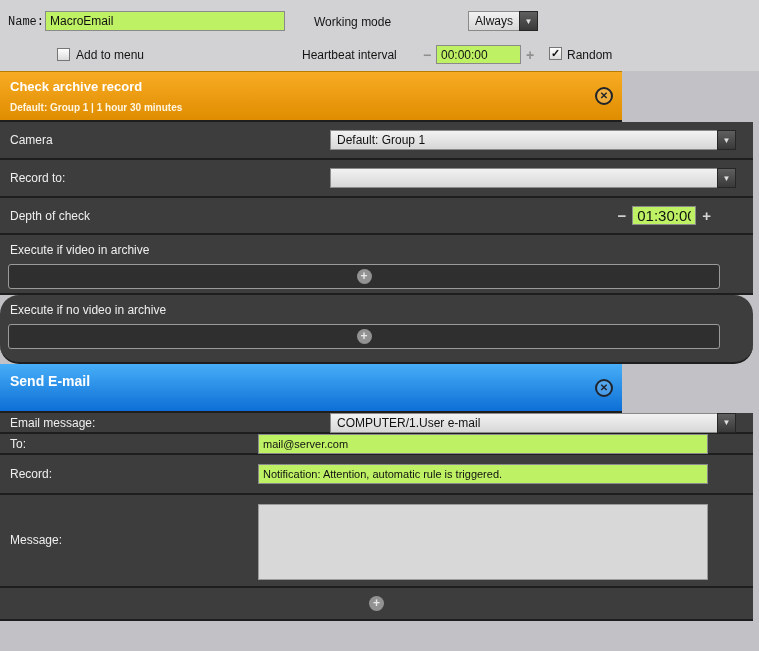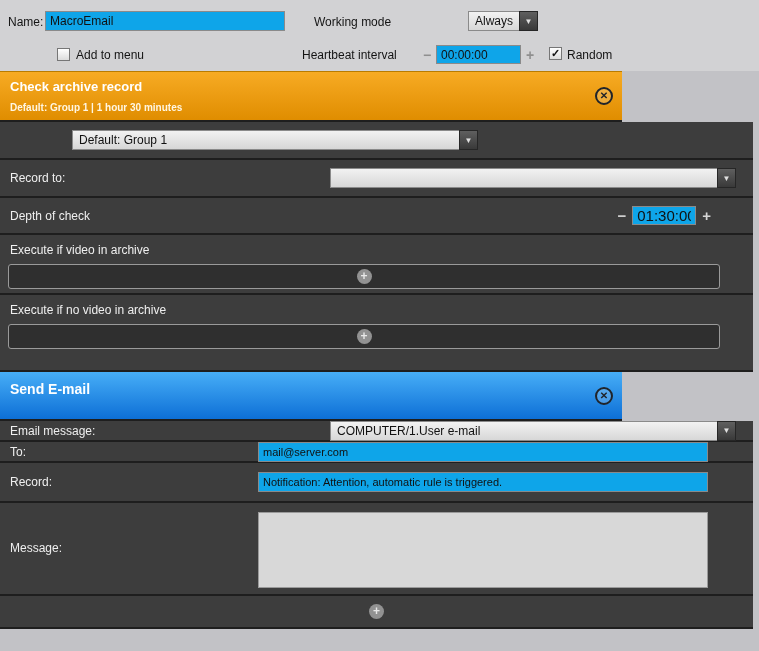--- a/index.html
+++ b/index.html
@@ -10,21 +10,21 @@
     font-size:12px;
     color:#1a1a1a;
     overflow:hidden;
     position:relative;
   }
 
   
   .topbar { position:absolute; top:0; left:0; width:759px; height:71px; background:#d2d2d4; }
   .topbar .lbl { position:absolute; color:#141414; white-space:nowrap; }
   .text-input {
-    background:#0ea5e9; border:1px solid #8a8a8a; height:20px;
+    background:#bef264; border:1px solid #8a8a8a; height:20px;
     font-family:"Liberation Sans", sans-serif; font-size:12px; padding:0 4px; color:#111;
   }
   #name-input { position:absolute; left:45px; top:11px; width:240px; }
   .combo { position:absolute; display:flex; height:20px;padding-left:44px; }
   .combo-field {
     flex:1; background:linear-gradient(#f2f2f2,#d7d7d7);
     border:1px solid #8a8a8a; border-right:none;
     line-height:18px; padding:0 6px; color:#111; overflow:hidden; white-space:nowrap;
   }
   .combo-arrow {
@@ -84,36 +84,36 @@
     margin:7px 33px 0 8px; height:25px;
     background:#2f2f2f; border:1px solid #9a9a9a; border-radius:3px;
     display:flex; align-items:center; justify-content:center; cursor:pointer;
   }
   .add-circle {
     width:15px; height:15px; border-radius:50%;
     background:#929292; color:#e8e8e8; font-size:12px; font-weight:bold;
     line-height:14px; text-align:center; cursor:pointer;
   }
   #exec1 { height:60px; }
-  #exec2 { height:77px; }
+  #exec2 { height:69px;border-radius:19px; }
 
   .msg-row { height:93px; align-items:flex-start; }
   .msg-row .drow-label { padding-top:38px; }
   #message-textarea {
     margin-top:9px; width:450px; height:76px; resize:none;
     background:#d8d8d8; border:1px solid #9a9a9a;
     font-family:"Liberation Sans", sans-serif; font-size:11px; padding:3px;
   }
   .add-row { height:33px; justify-content:center; }
 </style>
 </head>
 <body>
 
 <div class="topbar">
-  <span class="lbl" style="left:8px; top:15px;">Name:</span>
+  <span class="lbl" style="left:8px; top:15px;font-family:Liberation Mono, monospace;">Name:</span>
   <input id="name-input" class="text-input" type="text" value="MacroEmail" style="">
 
   <span class="lbl" style="left:314px; top:15px;">Working mode</span>
   <div id="wm-combo" class="combo">
     <div class="combo-field">Always</div>
     <div class="combo-arrow">▼</div>
   </div>
 
   <span class="checkbox" style="left:57px; top:48px;"></span>
   <span class="lbl" style="left:76px; top:48px;">Add to menu</span>
@@ -129,20 +129,21 @@
 
 <div class="panels">
 
   <div class="panel-header ph-orange">
     <div class="ph-title">Check archive record</div>
     <div class="ph-sub">Default: Group 1 | 1 hour 30 minutes</div>
     <div class="close-btn">✕</div>
   </div>
 
   <div class="drow h38">
+    <div class="drow-label">Camera</div>
     <div class="combo row-combo">
       <div class="combo-field">Default: Group 1</div>
       <div class="combo-arrow">▼</div>
     </div>
   </div>
 
   <div class="drow h38">
     <div class="drow-label">Record to:</div>
     <div class="combo row-combo">
       <div class="combo-field"></div>

